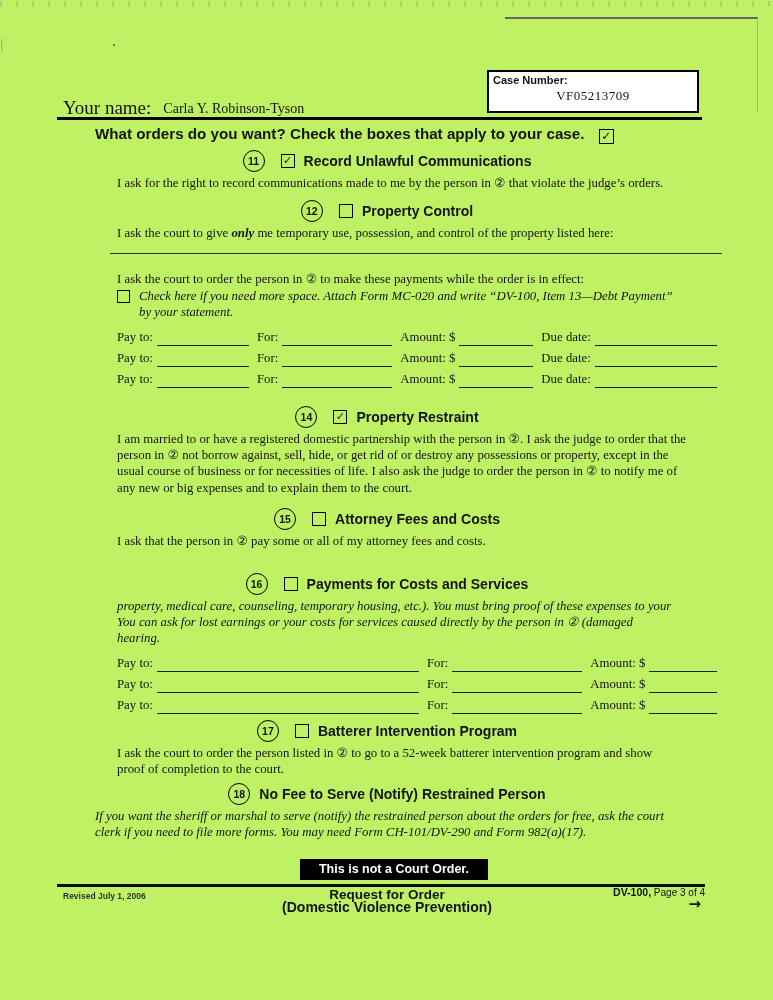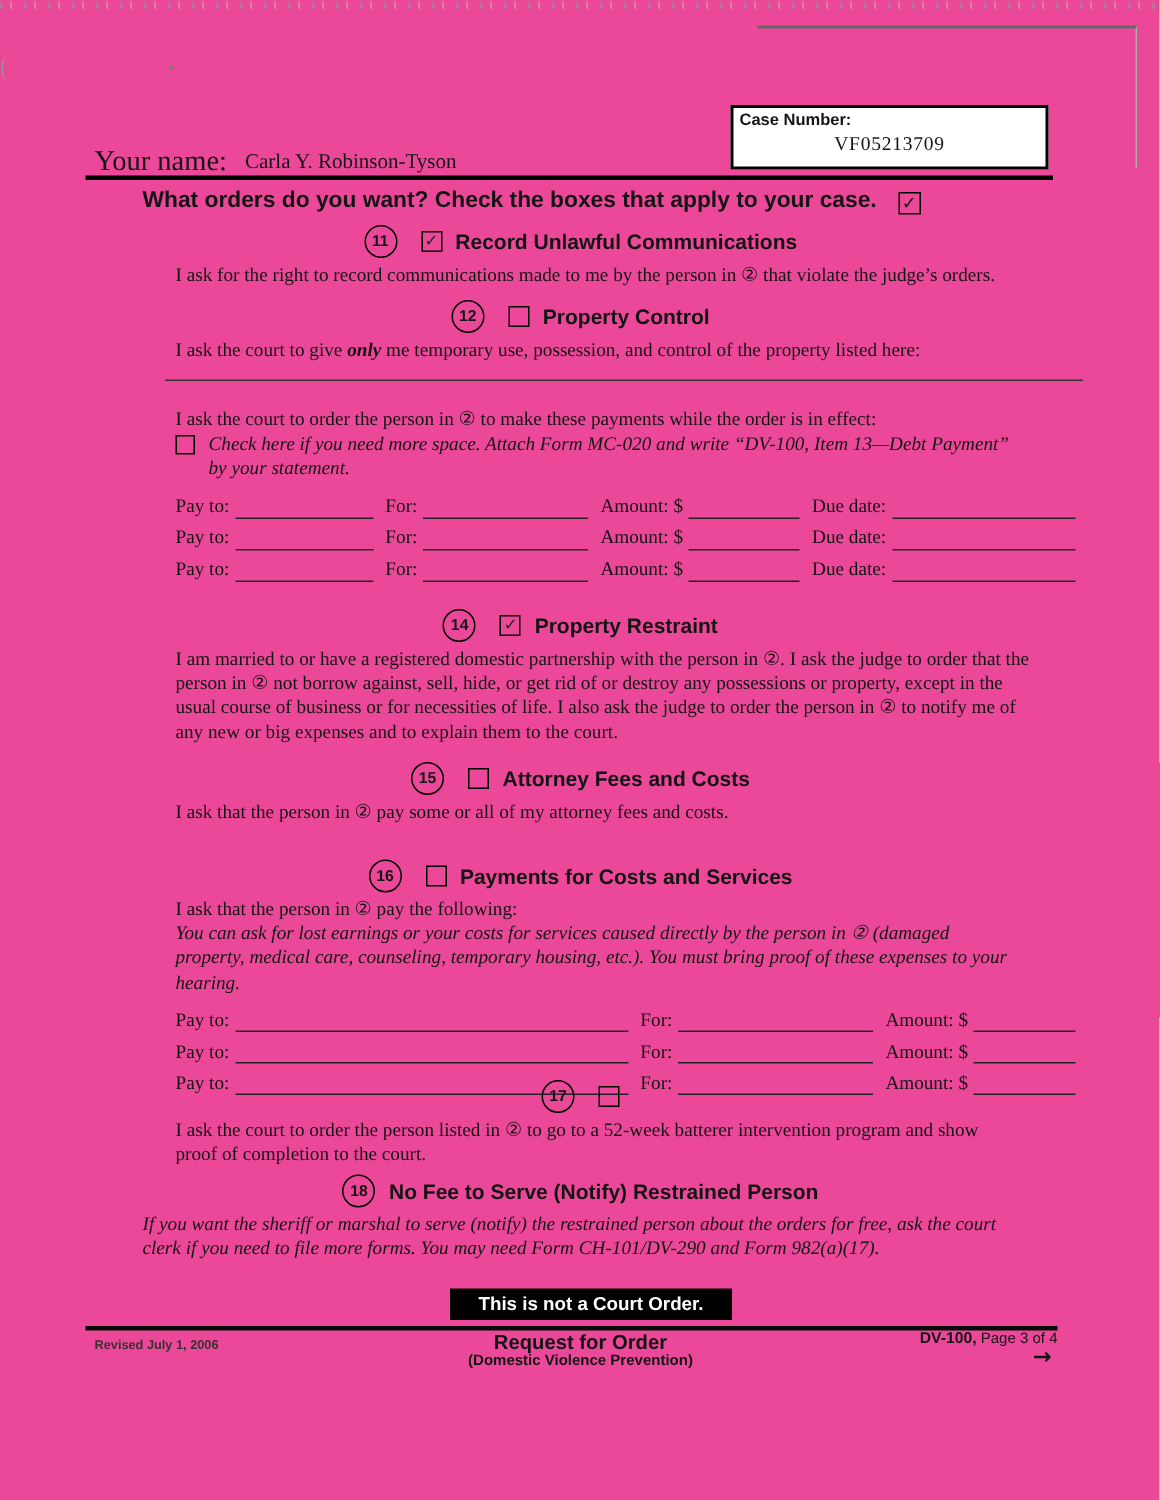--- a/index.html
+++ b/index.html
@@ -1,18 +1,18 @@
 <!DOCTYPE html>
 <html><head>
 <meta charset="utf-8">
 <style>
   html,body { margin:0; padding:0; background:#e8e8e8; }
   .page {
     position:relative; width:773px; height:1000px; margin:0 auto;
-    background:#ec4899; overflow:hidden; color:#141414;
+    background:#bef264; overflow:hidden; color:#141414;
     font-family:"Liberation Serif","DejaVu Serif",serif;
   }
   .sans { font-family:"Liberation Sans","DejaVu Sans",sans-serif; }
 
   
   .top-noise { position:absolute; left:0; top:1px; right:0; height:5px; opacity:.45;
     background:repeating-linear-gradient(90deg,#9a9a9a 0 2px,transparent 2px 7px,#c0c0c0 7px 8px,transparent 8px 16px); }
   .tr-box-artifact { position:absolute; left:505px; top:17px; width:252px; height:93px;
     border-top:2px solid #666; border-right:1px solid #aaa; }
   .left-tick { position:absolute; left:1px; top:38px; width:5px; height:15px;
@@ -69,21 +69,21 @@
   
   .not-order { position:absolute; left:300px; top:859px; width:188px; height:21px; background:#000;
     color:#fff; font-family:"Liberation Sans","DejaVu Sans",sans-serif; font-weight:bold;
     font-size:12.5px; line-height:21px; text-align:center; }
   .footer-rule { position:absolute; left:57px; top:884px; width:648px; height:2.6px; background:#0a0a0a; }
   .revised { position:absolute; left:63px; top:891px; font-family:"Liberation Sans","DejaVu Sans",sans-serif;
     font-size:8.5px; font-weight:bold; color:#333; }
   .footer-center { position:absolute; left:257px; top:888px; width:260px; text-align:center;
     font-family:"Liberation Sans","DejaVu Sans",sans-serif; font-weight:bold; }
   .form-title { font-size:13.5px; line-height:14px; }
-  .form-subtitle { font-size:10px; line-height:11px; }
+  .form-subtitle { font-size:14px; line-height:11px; }
   .page-label { position:absolute; right:68px; top:886px; font-family:"Liberation Sans","DejaVu Sans",sans-serif;
     font-size:10px; }
   .page-label b { font-size:10.5px; }
   .footer-arrow { position:absolute; right:72px; top:895px; font-family:"DejaVu Sans",sans-serif;
     font-size:15px; font-weight:bold; }
 </style>
 </head>
 <body>
 
 <div class="page">
@@ -203,23 +203,22 @@
     </div>
   </div>
 
   <div class="item" style="top:573px">
     <div class="item-head">
       <span class="num-circle">16</span>
       <span class="checkbox"></span>
       <span class="item-title">Payments for Costs and Services</span>
     </div>
     <div class="item-body">
-      <div>I ask that the person in ② pay the following:</div>
+      <div class="it">property, medical care, counseling, temporary housing, etc.).  You must bring proof of these expenses to your</div>
       <div class="it">You can ask for lost earnings or your costs for services caused directly by the person in ② (damaged</div>
-      <div class="it">property, medical care, counseling, temporary housing, etc.).  You must bring proof of these expenses to your</div>
       <div class="it">hearing.</div>
       <div class="pay-rows">
         <div class="pay-row">
           <span class="plbl">Pay to:</span>
             <span class="uline" style="width:262px"></span>
           <span class="plbl">For:</span>
             <span class="uline" style="width:130px"></span>
           <span class="plbl">Amount: $</span>
             <span class="uline u-flex"></span>
         </div>
@@ -240,20 +239,21 @@
             <span class="uline u-flex"></span>
         </div>
       </div>
     </div>
   </div>
 
   <div class="item" style="top:720px">
     <div class="item-head">
       <span class="num-circle">17</span>
       <span class="checkbox"></span>
+      <span class="item-title">Batterer Intervention Program</span>
     </div>
     <div class="item-body">
       <div>I ask the court to order the person listed in ② to go to a 52-week batterer intervention program and show</div>
       <div>proof of completion to the court.</div>
     </div>
   </div>
 
   <div class="item" style="top:783px">
     <div class="item-head">
       <span class="num-circle">18</span>

